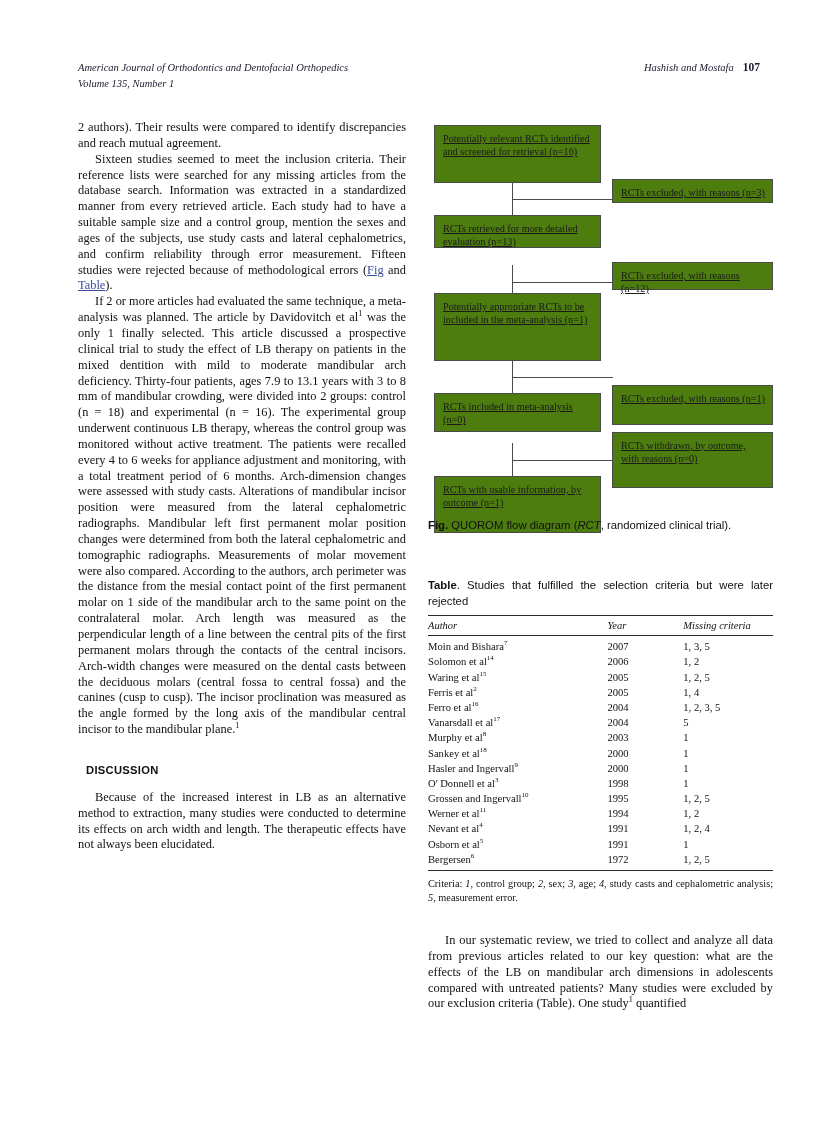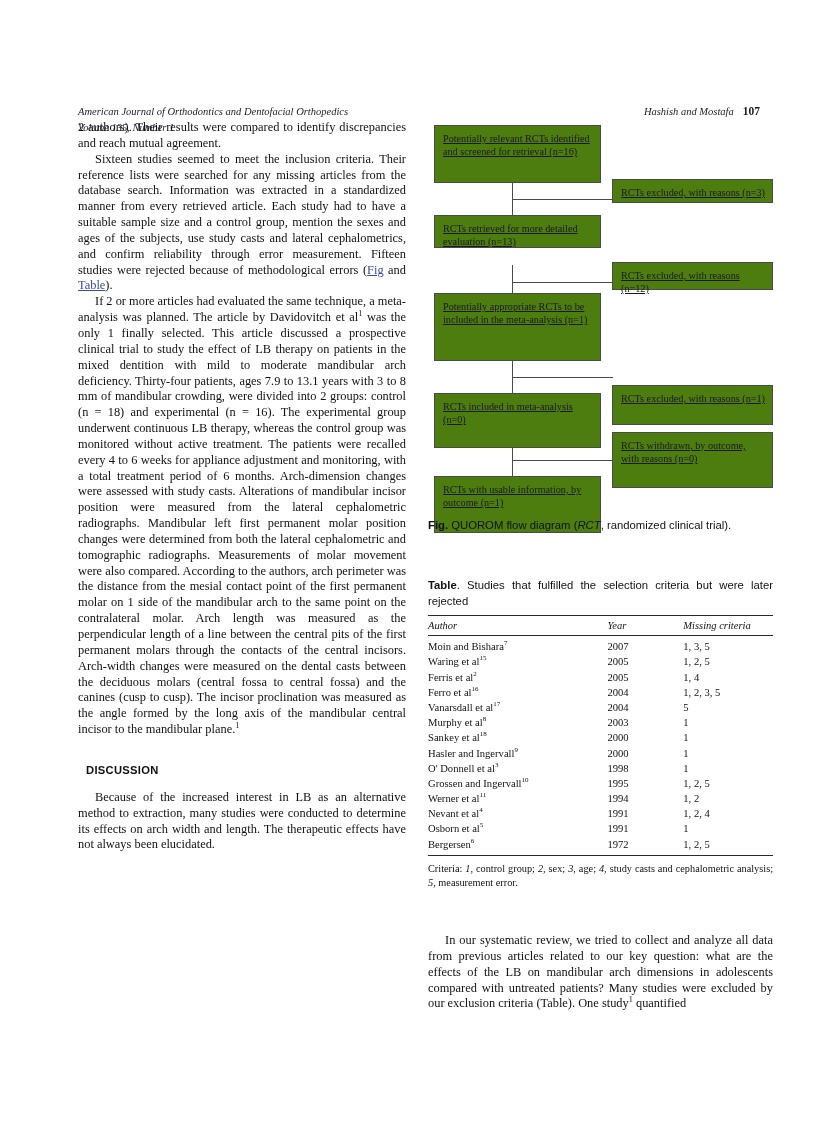--- a/index.html
+++ b/index.html
@@ -20,21 +20,21 @@
   .running-head {
     position: absolute;
     left: 78px; top: 60px;
     width: 682px;
     font-family: "Liberation Serif", serif;
     font-style: italic;
     font-size: 10.5px;
     color: #1a1a2e;
     line-height: 15px;
   }
-  .rh-row { display: flex; justify-content: space-between; align-items: baseline; margin-top: 44px; }
+  .rh-row { display: flex; justify-content: space-between; align-items: baseline; }
   .rh-left { white-space: nowrap; }
   .rh-right { white-space: nowrap; }
   .rh-page {
     font-style: normal;
     font-weight: bold;
     font-family: "Liberation Serif", serif;
     font-size: 11.5px;
     margin-left: 9px;
   }
   .rh-line2 { margin-top: 1px; }
@@ -208,21 +208,21 @@
     <div class="fline v" style="left:84px; top:140px; height:34px;"></div>
     <div class="fline h" style="left:84px; top:157px; width:101px;"></div>
     <div class="fline v" style="left:84px; top:235px; height:34px;"></div>
     <div class="fline h" style="left:84px; top:252px; width:101px;"></div>
     <div class="fline v" style="left:84px; top:318px; height:34px;"></div>
     <div class="fline h" style="left:84px; top:335px; width:101px;"></div>
 
     <div class="fbox" style="left:6px; top:0px;   width:167px; height:58px;">Potentially relevant RCTs identified and screened for retrieval (n=16)</div>
     <div class="fbox" style="left:6px; top:90px;  width:167px; height:33px;">RCTs retrieved for more detailed evaluation (n=13)</div>
     <div class="fbox" style="left:6px; top:168px; width:167px; height:68px;">Potentially appropriate RCTs to be included in the meta-analysis (n=1)</div>
-    <div class="fbox" style="left:6px; top:268px; width:167px; height:55px;">RCTs included in meta-analysis (n=0)</div>
+    <div class="fbox" style="left:6px; top:268px; width:167px; height:39px;">RCTs included in meta-analysis (n=0)</div>
     <div class="fbox" style="left:6px; top:351px; width:167px; height:57px;">RCTs with usable information, by outcome (n=1)</div>
 
     <div class="fbox" style="left:184px; top:54px;  width:161px; height:24px;">RCTs excluded, with reasons (n=3)</div>
     <div class="fbox" style="left:184px; top:137px; width:161px; height:28px;">RCTs excluded, with reasons (n=12)</div>
     <div class="fbox" style="left:184px; top:232px; width:161px; height:40px;margin-top:28px;">RCTs excluded, with reasons (n=1)</div>
     <div class="fbox" style="left:184px; top:307px; width:161px; height:56px;">RCTs withdrawn, by outcome, with reasons (n=0)</div>
   </div>
 </div>
 
 <div class="fig-caption">
@@ -242,20 +242,25 @@
         <th class="c-crit">Missing criteria</th>
       </tr>
     </thead>
     <tbody id="table-body">
         <tr>
           <td class="c-author">Moin and Bishara<sup>7</sup></td>
           <td class="c-year">2007</td>
           <td class="c-crit">1, 3, 5</td>
         </tr>
         <tr>
+          <td class="c-author">Solomon et al<sup>14</sup></td>
+          <td class="c-year">2006</td>
+          <td class="c-crit">1, 2</td>
+        </tr>
+        <tr>
           <td class="c-author">Waring et al<sup>15</sup></td>
           <td class="c-year">2005</td>
           <td class="c-crit">1, 2, 5</td>
         </tr>
         <tr>
           <td class="c-author">Ferris et al<sup>2</sup></td>
           <td class="c-year">2005</td>
           <td class="c-crit">1, 4</td>
         </tr>
         <tr>

